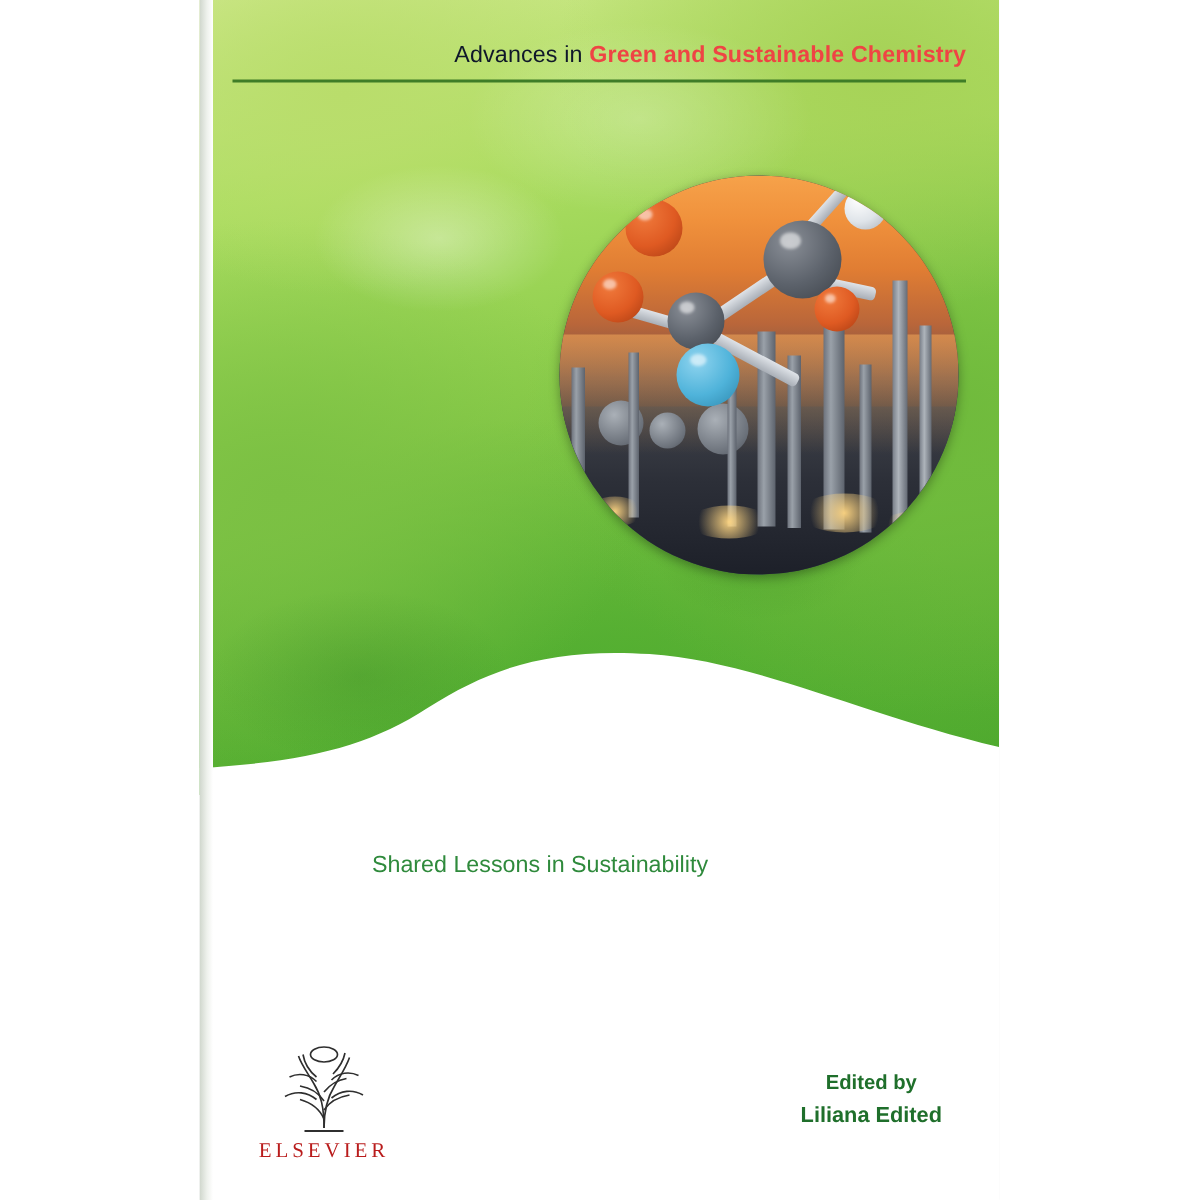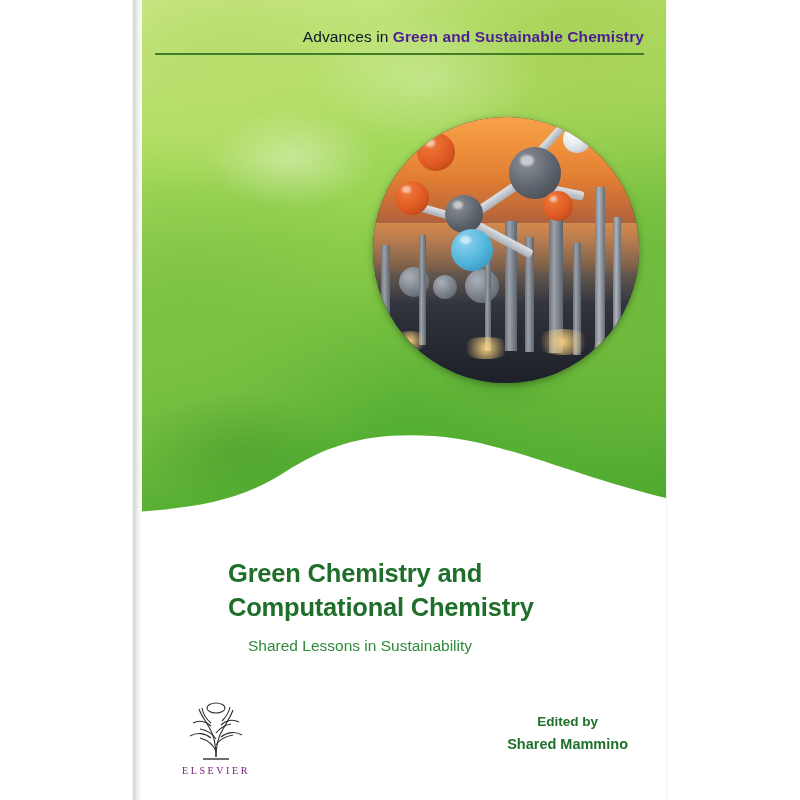--- a/index.html
+++ b/index.html
@@ -93,21 +93,21 @@
     box-sizing: border-box;
     text-align: right;
   }
   .series-line {
     font-size: 15.5px;
     color: #2f6b1f;
     letter-spacing: 0.1px;
     white-space: nowrap;
   }
   .series-line .light { font-weight: normal; color: #0f172a; }
-  .series-line .bold  { font-weight: bold; color: #4c1d95; }
+  .series-line .bold  { font-weight: bold; color: #ef4444; }
   .series-rule {
     margin-top: 7px;
     height: 2px;
     background: #3f7d27;
     width: 100%;
   }
 
   
   .circle-image {
     position: absolute;
@@ -215,23 +215,23 @@
     position: absolute;
     left: 28px;
     bottom: 24px;
     width: 110px;
     z-index: 8;
     text-align: center;
   }
   .elsevier svg { display:block; margin: 0 auto; }
   .elsevier-word {
     margin-top: 4px;
-    font-size: 10px;
+    font-size: 14px;
     letter-spacing: 2.6px;
-    color: #701a75;
+    color: #b91c1c;
     font-family: "Liberation Serif", serif;
     text-align: center;
   }
 </style>
 </head>
 <body>
 
 <div class="stage">
 
   <div class="book-cover">
@@ -285,30 +285,26 @@
         <div class="atom atom-grey" style="left:72px;  top:78px;  width:38px; height:38px;"></div>
         <div class="atom atom-blue" style="left:78px;  top:112px; width:42px; height:42px;"></div>
         <div class="atom atom-grey" style="left:136px; top:30px;  width:52px; height:52px;"></div>
         <div class="atom atom-red" style="left:44px;  top:16px;  width:38px; height:38px;"></div>
         <div class="atom atom-white" style="left:190px; top:8px;   width:28px; height:28px;"></div>
         <div class="atom atom-red" style="left:170px; top:74px;  width:30px; height:30px;"></div>
       </div>
     </div>
 
     <div class="title-block">
-      <div class="book-title">
-        <div>Green Chemistry and</div>
-        <div>Computational Chemistry</div>
-      </div>
       <div class="book-subtitle">Shared Lessons in Sustainability</div>
     </div>
 
     <div class="editor-block">
       <div class="edited-by">Edited by</div>
-      <div class="editor-name">Shared Mammino</div>
+      <div class="editor-name">Liliana Edited</div>
     </div>
 
     <div class="elsevier">
       <svg width="86" height="62" viewBox="0 0 86 62" aria-hidden="true">
         <g fill="none" stroke="#2f2f2f" stroke-width="1.1">
           <path d="M43 58 C43 44 41 36 36 28 C32 21 28 16 26 10"></path>
           <path d="M43 58 C43 46 45 38 50 30 C54 23 58 17 60 11"></path>
           <path d="M43 52 C40 45 34 41 27 39"></path>
           <path d="M43 46 C47 40 54 37 60 36"></path>
           <path d="M43 40 C39 34 33 31 27 30"></path>

